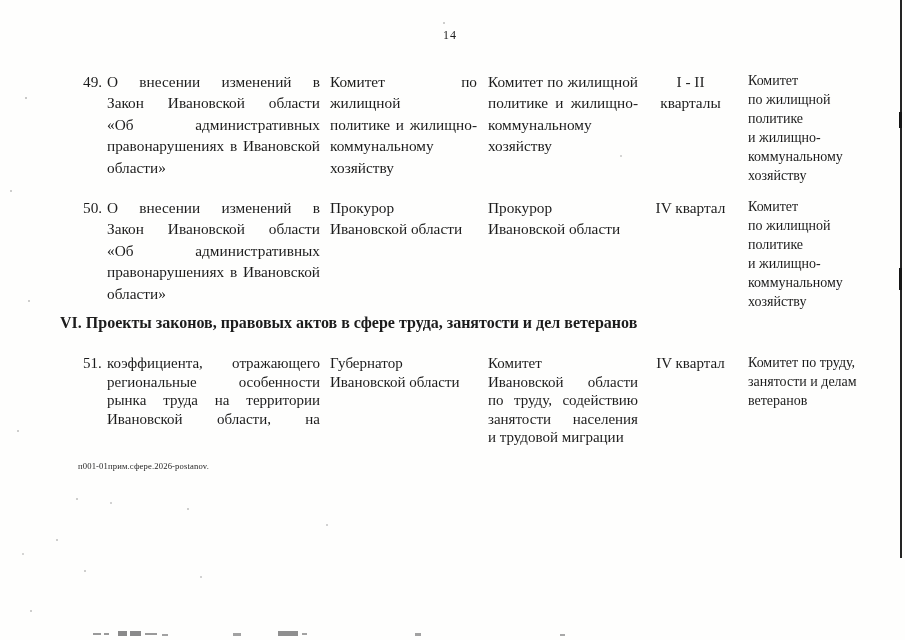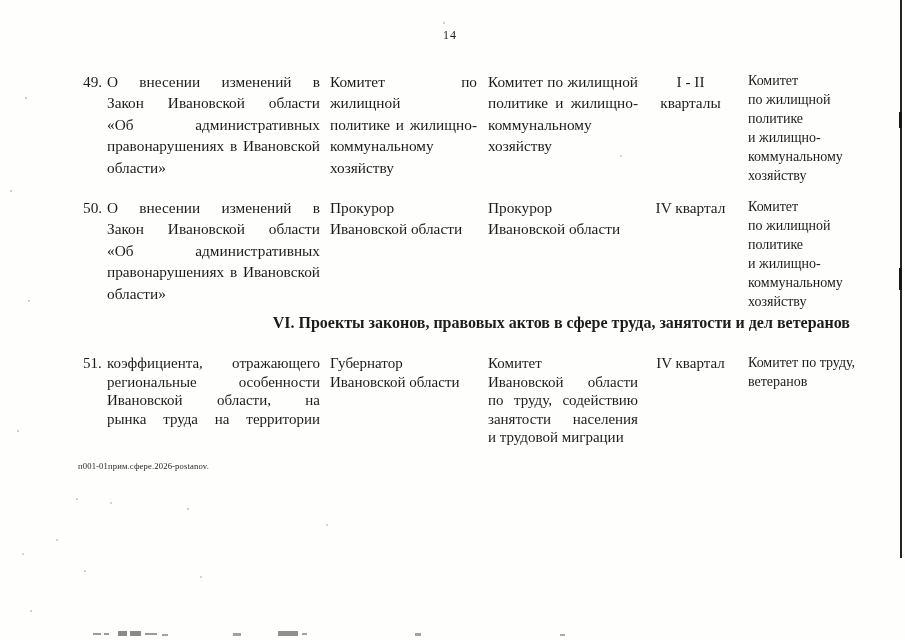--- a/index.html
+++ b/index.html
@@ -9,21 +9,21 @@
     font-family:"Liberation Serif","DejaVu Serif",serif;
     color:#1c1c1c;
     -webkit-font-smoothing:antialiased;
   }
   .pagenum {
     position:absolute; top:28px; left:418px; width:64px;
     text-align:center; font-size:12px; letter-spacing:1px;
   }
   .section-heading {
     position:absolute; top:314px; left:60px; width:790px;
-    text-align:right; font-weight:bold; font-size:16px;
+    text-align:left; font-weight:bold; font-size:16px;
   }
   .row { position:absolute; left:83px; width:796px; font-size:15.3px; line-height:21.4px; }
   .row.tight { font-size:15px; line-height:18.6px; }
   .cell { position:absolute; top:0; }
   .c-num   { left:0;    width:28px; }
   .c-title { left:24px; width:213px; }
   .c-resp  { left:247px; width:147px; }
   .c-coex  { left:405px; width:150px; }
   .c-term  { left:560px; width:95px; text-align:center; }
   .c-comm  { left:665px; width:130px; font-size:14px; line-height:19px; }
@@ -136,39 +136,40 @@
       </div>
   </div>
 
   <div class="section-heading">VI. Проекты законов, правовых актов в сфере труда, занятости и дел ветеранов</div>
 
   <div class="row tight" style="top:354px">
     <div class="cell c-num">51.</div>
     <div class="cell c-title just">
         <div class="jl">коэффициента, отражающего</div>
         <div class="jl">региональные особенности</div>
+        <div class="jl">рынка труда на территории</div>
         <div class="jl">Ивановской области, на</div>
-        <div class="jl">рынка труда на территории</div>
       </div>
     <div class="cell c-resp">
         <div>Губернатор</div>
         <div>Ивановской области</div>
       </div>
     <div class="cell c-coex just">
         <div class="jl">Комитет</div>
         <div class="jl">Ивановской области</div>
         <div class="jl">по труду, содействию</div>
         <div class="jl">занятости населения</div>
         <div>и трудовой миграции</div>
       </div>
     <div class="cell c-term">
         <div>IV квартал</div>
       </div>
     <div class="cell c-comm">
         <div>Комитет по труду,</div>
+        <div>занятости и делам</div>
         <div>ветеранов</div>
       </div>
   </div>
 
   <div class="footer-code">п001-01прим.сфере.2026-postanov.</div>
 
   <div class="scan-edge-line"></div>
   <div class="scan-edge-blob-a"></div>
   <div class="scan-edge-blob-b"></div>
   <div class="scan-speckles"></div>

